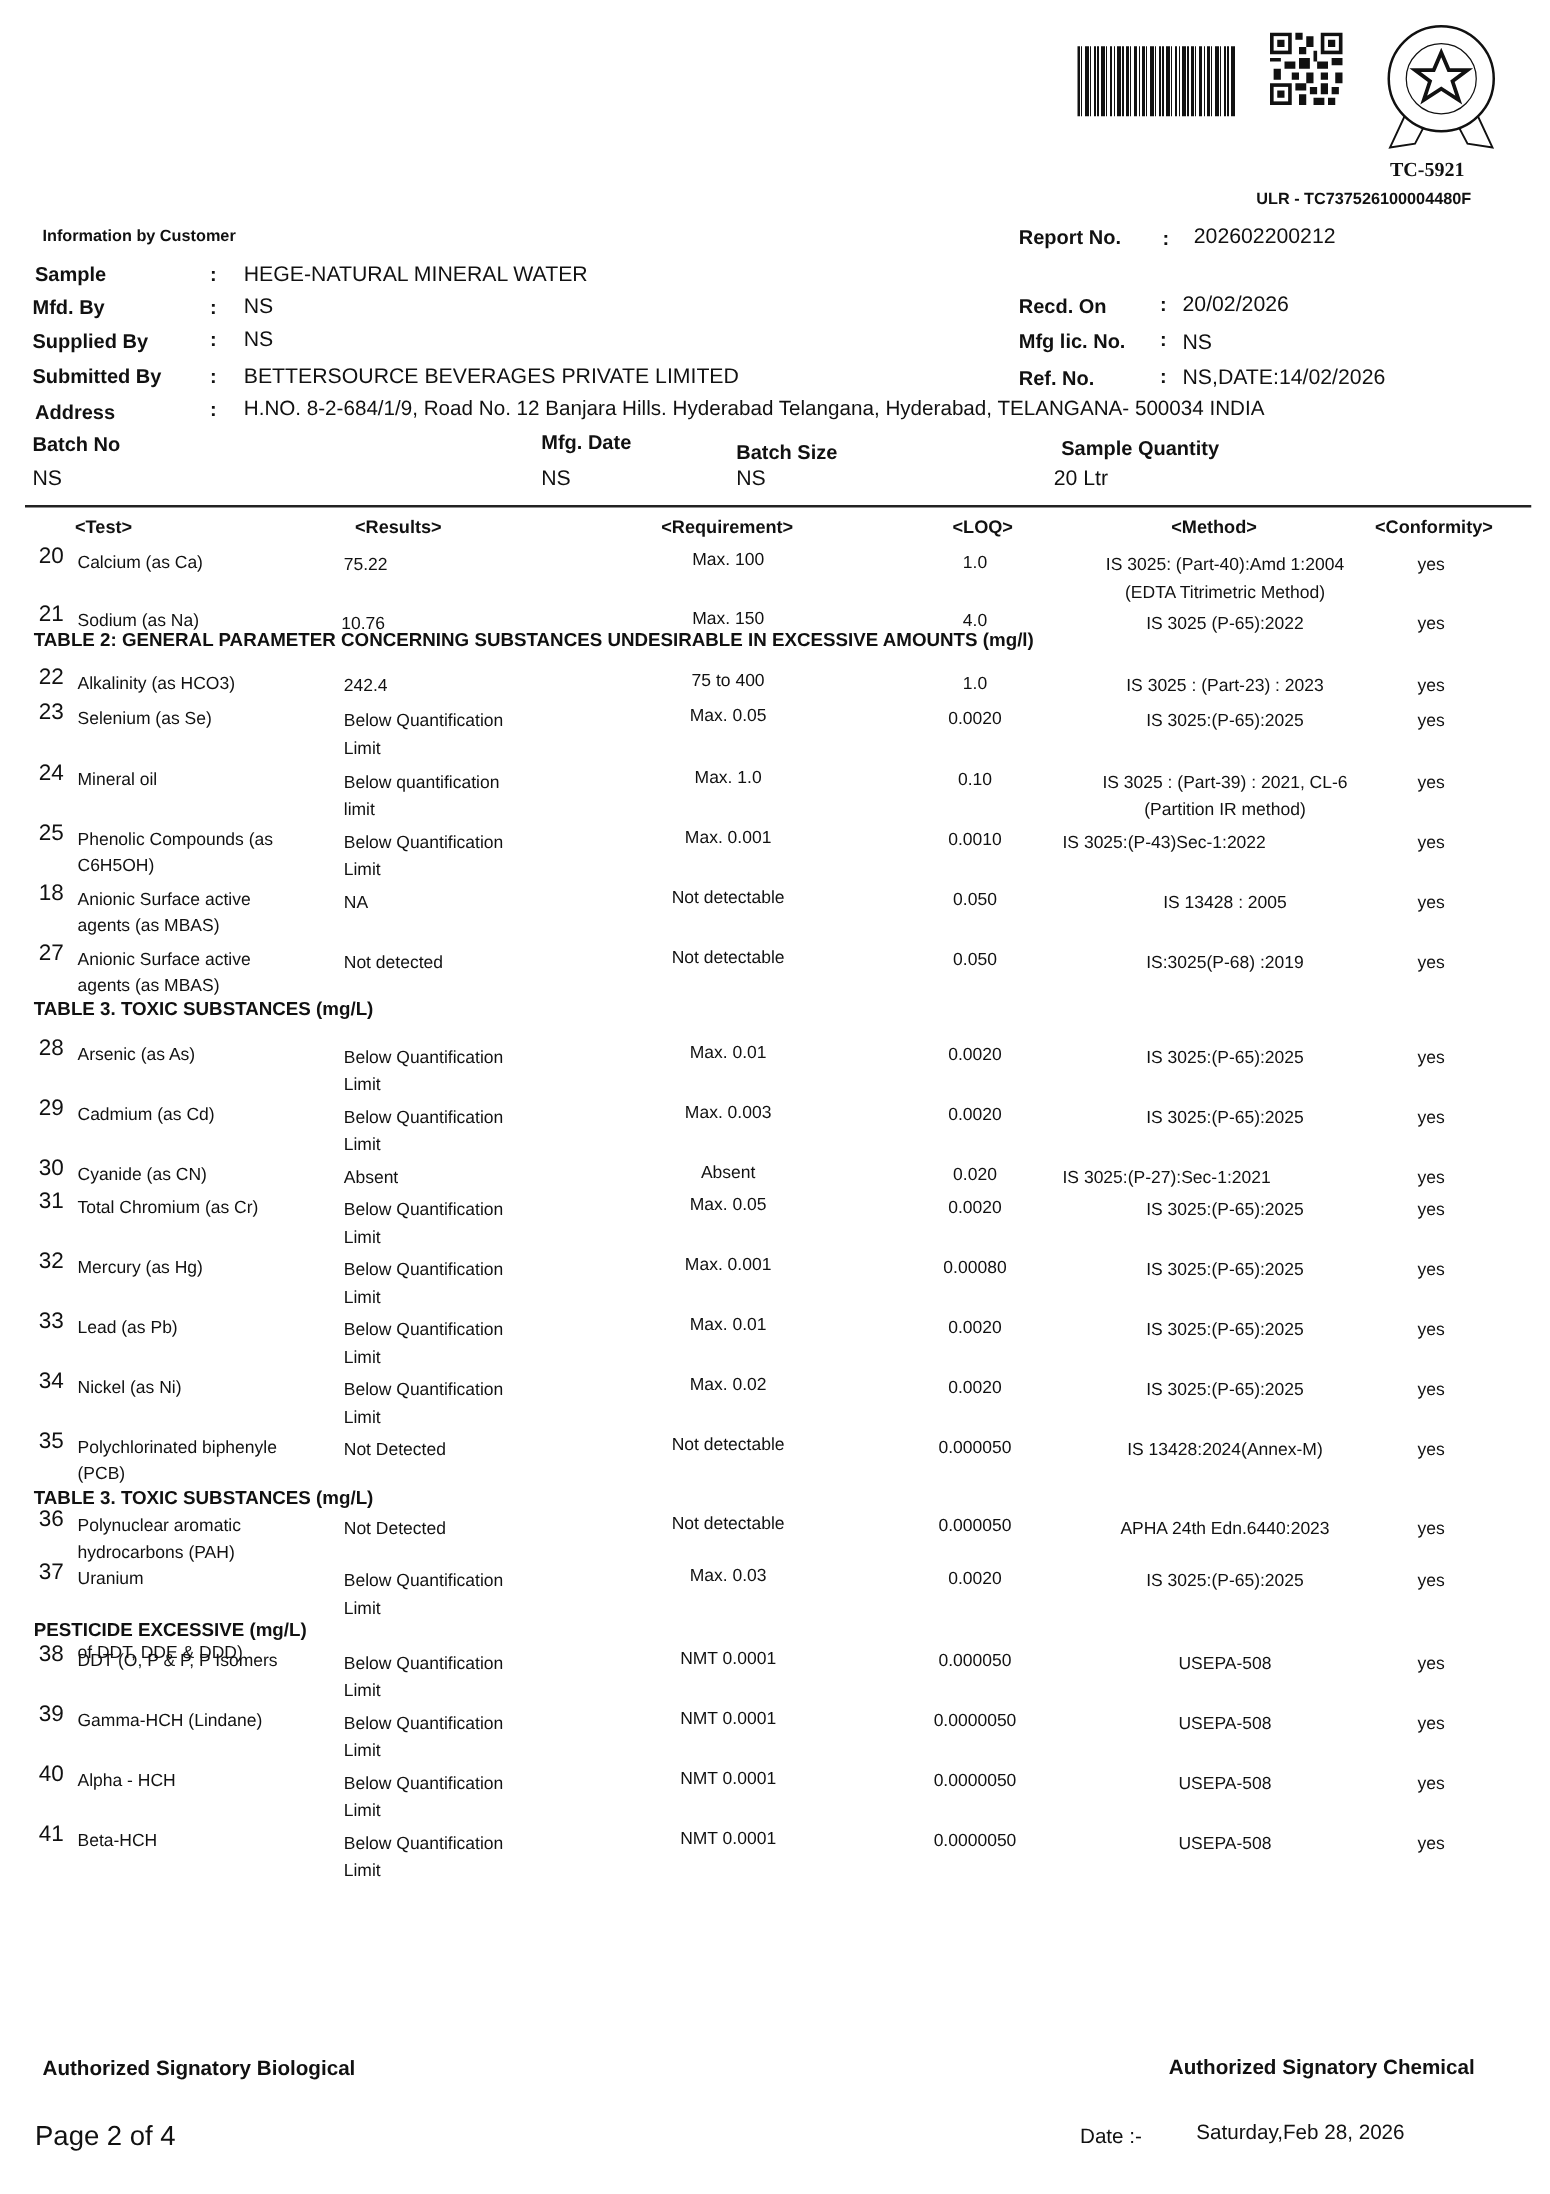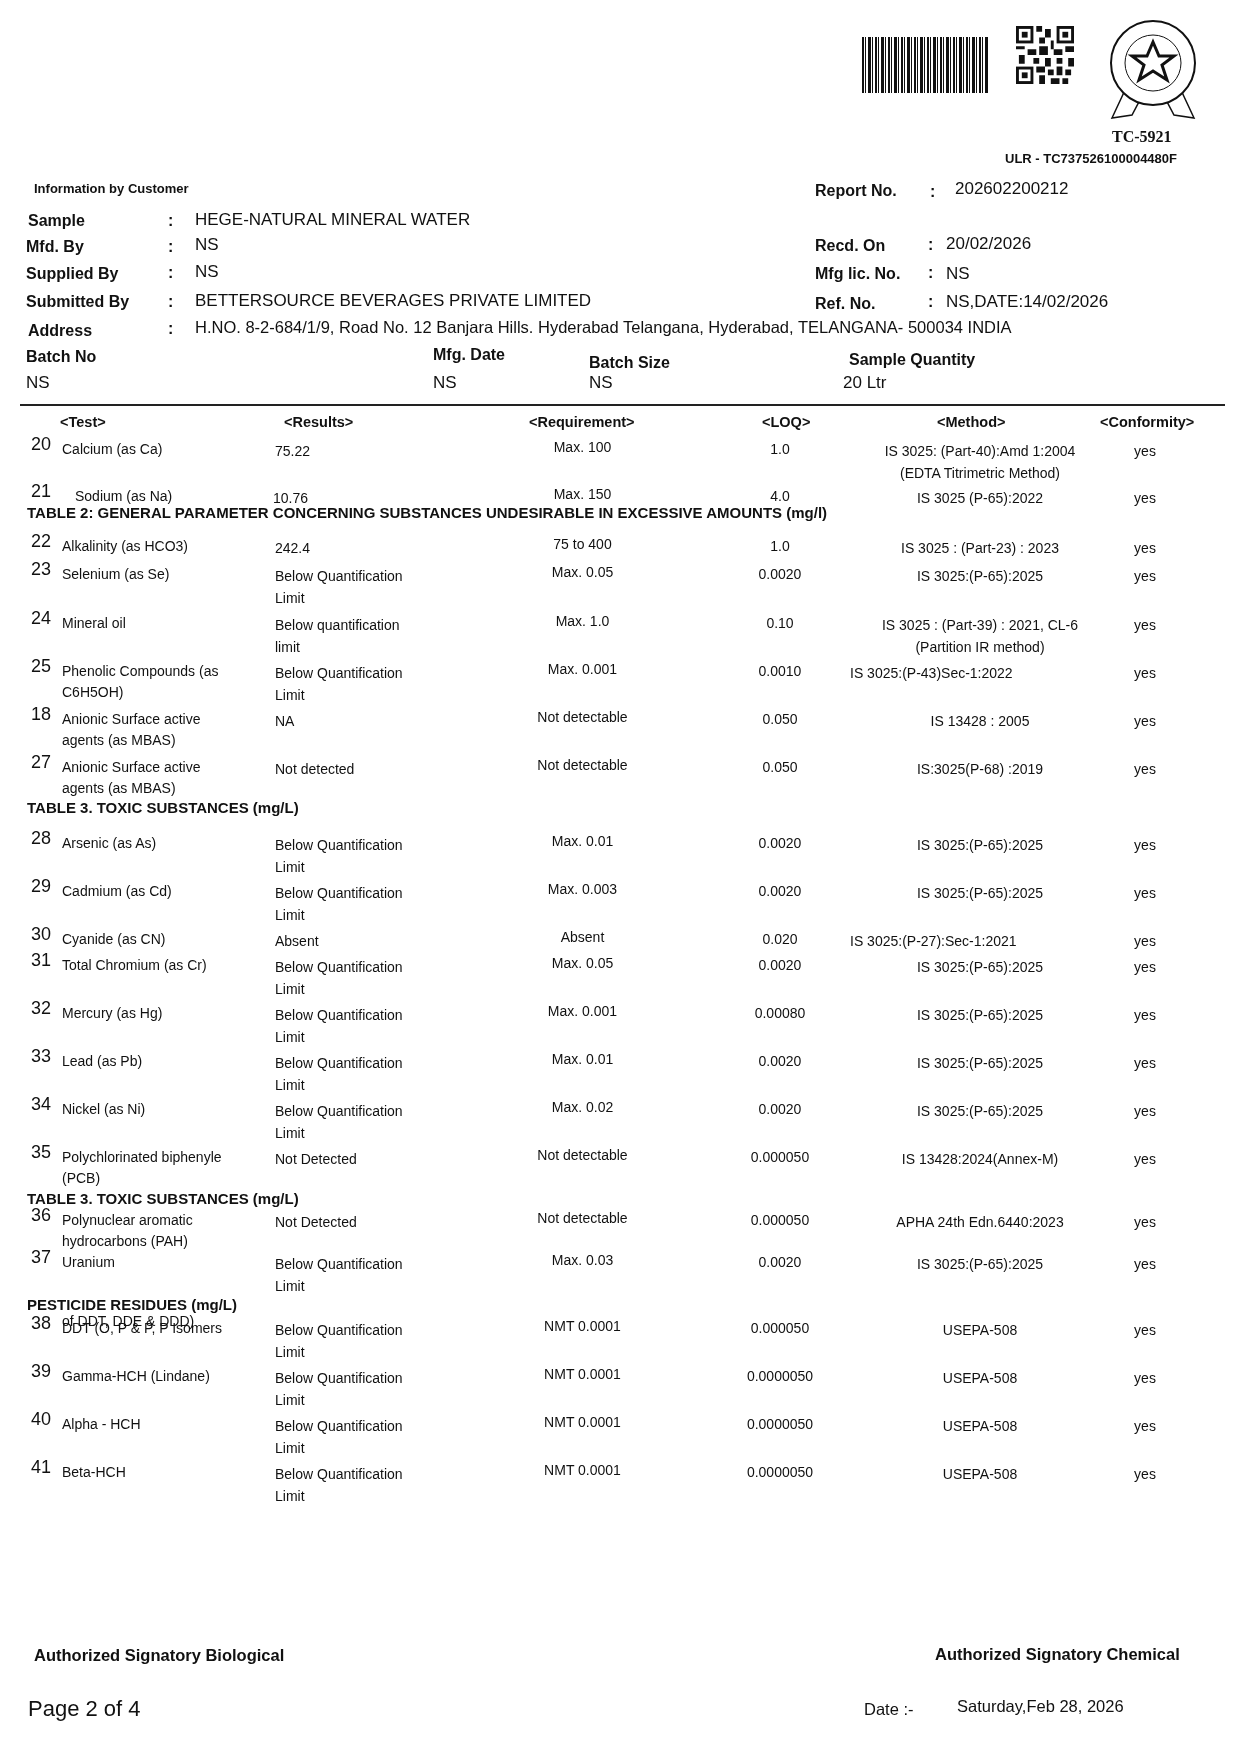--- a/index.html
+++ b/index.html
@@ -112,21 +112,21 @@
       <div class="abs cell" style="left: 62px; top: 438px;">Calcium (as Ca)</div>
       <div class="abs cell" style="left: 275px; top: 440px;">75.22</div>
       <div class="abs cell" style="left: 500px; top: 436px; width: 165px; text-align: center;">Max. 100</div>
       <div class="abs cell" style="left: 720px; top: 438px; width: 120px; text-align: center;">1.0</div>
       <div class="abs cell" style="left: 850px; top: 440px; width: 260px; text-align: center;">IS 3025: (Part-40):Amd 1:2004</div>
       <div class="abs cell" style="left: 850px; top: 462px; width: 260px; text-align: center;">(EDTA Titrimetric Method)</div>
       <div class="abs cell" style="left: 1125px; top: 440px; width: 40px; text-align: center;">yes</div>
     </div>
     <div>
       <div class="abs num" style="left: 31px; top: 481px;">21</div>
-      <div class="abs cell" style="left: 62px; top: 485px; margin-left: 13px;">Sodium (as Na)</div>
+      <div class="abs cell" style="left: 62px; top: 485px;">Sodium (as Na)</div>
       <div class="abs cell" style="left: 273px; top: 487px;">10.76</div>
       <div class="abs cell" style="left: 500px; top: 483px; width: 165px; text-align: center;">Max. 150</div>
       <div class="abs cell" style="left: 720px; top: 485px; width: 120px; text-align: center;">4.0</div>
       <div class="abs cell" style="left: 850px; top: 487px; width: 260px; text-align: center;">IS 3025 (P-65):2022</div>
       <div class="abs cell" style="left: 1125px; top: 487px; width: 40px; text-align: center;">yes</div>
     </div>
     <div class="abs sect" style="top: 504px;">TABLE 2: GENERAL PARAMETER CONCERNING SUBSTANCES UNDESIRABLE IN EXCESSIVE AMOUNTS (mg/l)</div>
     <div>
       <div class="abs num" style="left: 31px; top: 531px;">22</div>
       <div class="abs cell" style="left: 62px; top: 535px;">Alkalinity (as HCO3)</div>
@@ -282,21 +282,21 @@
     <div>
       <div class="abs num" style="left: 31px; top: 1247px;">37</div>
       <div class="abs cell" style="left: 62px; top: 1251px;">Uranium</div>
       <div class="abs cell" style="left: 275px; top: 1253px;">Below Quantification</div>
       <div class="abs cell" style="left: 275px; top: 1275px;">Limit</div>
       <div class="abs cell" style="left: 500px; top: 1249px; width: 165px; text-align: center;">Max. 0.03</div>
       <div class="abs cell" style="left: 720px; top: 1251px; width: 120px; text-align: center;">0.0020</div>
       <div class="abs cell" style="left: 850px; top: 1253px; width: 260px; text-align: center;">IS 3025:(P-65):2025</div>
       <div class="abs cell" style="left: 1125px; top: 1253px; width: 40px; text-align: center;">yes</div>
     </div>
-    <div class="abs sect" style="top: 1296px;">PESTICIDE RESIDUES (mg/L)</div>
+    <div class="abs sect" style="top: 1296px;">PESTICIDE EXCESSIVE (mg/L)</div>
     <div>
       <div class="abs num" style="left: 31px; top: 1313px;">38</div>
       <div class="abs cell" style="left: 62px; top: 1317px;">DDT (O, P &amp; P, P Isomers</div>
       <div class="abs cell" style="left: 62px; top: 1310px;">of DDT, DDE &amp; DDD)</div>
       <div class="abs cell" style="left: 275px; top: 1319px;">Below Quantification</div>
       <div class="abs cell" style="left: 275px; top: 1341px;">Limit</div>
       <div class="abs cell" style="left: 500px; top: 1315px; width: 165px; text-align: center;">NMT 0.0001</div>
       <div class="abs cell" style="left: 720px; top: 1317px; width: 120px; text-align: center;">0.000050</div>
       <div class="abs cell" style="left: 850px; top: 1319px; width: 260px; text-align: center;">USEPA-508</div>
       <div class="abs cell" style="left: 1125px; top: 1319px; width: 40px; text-align: center;">yes</div>

